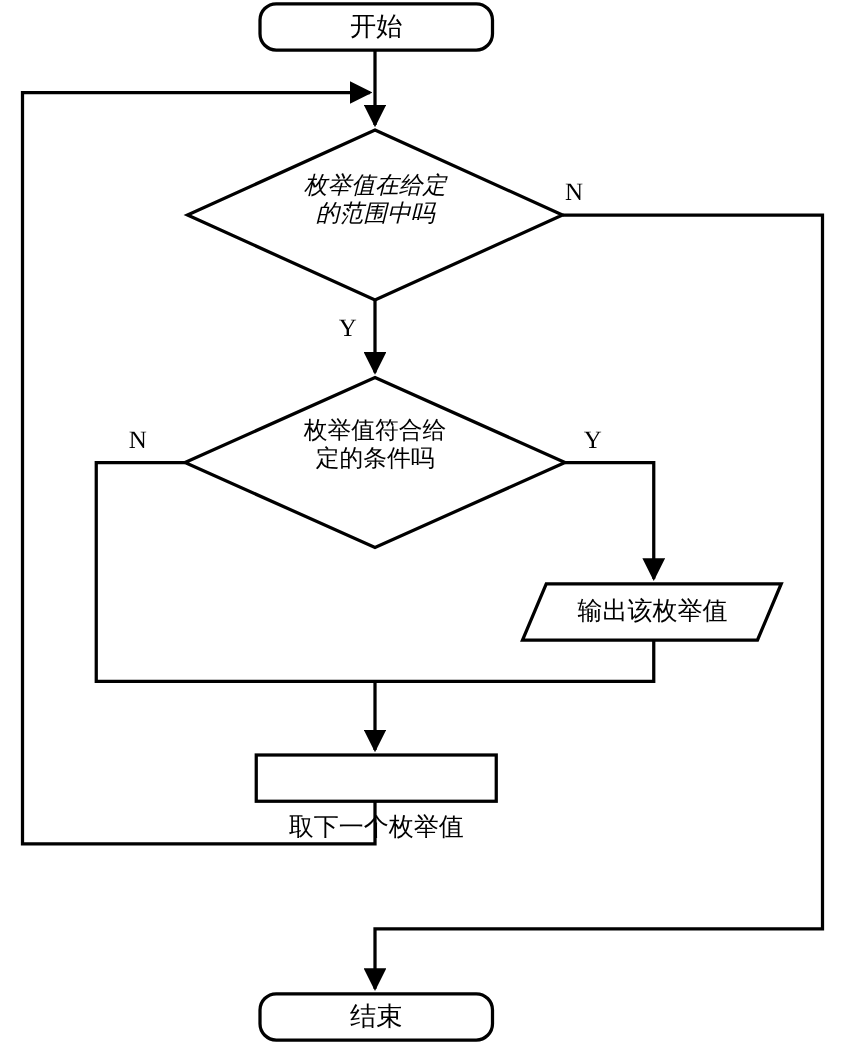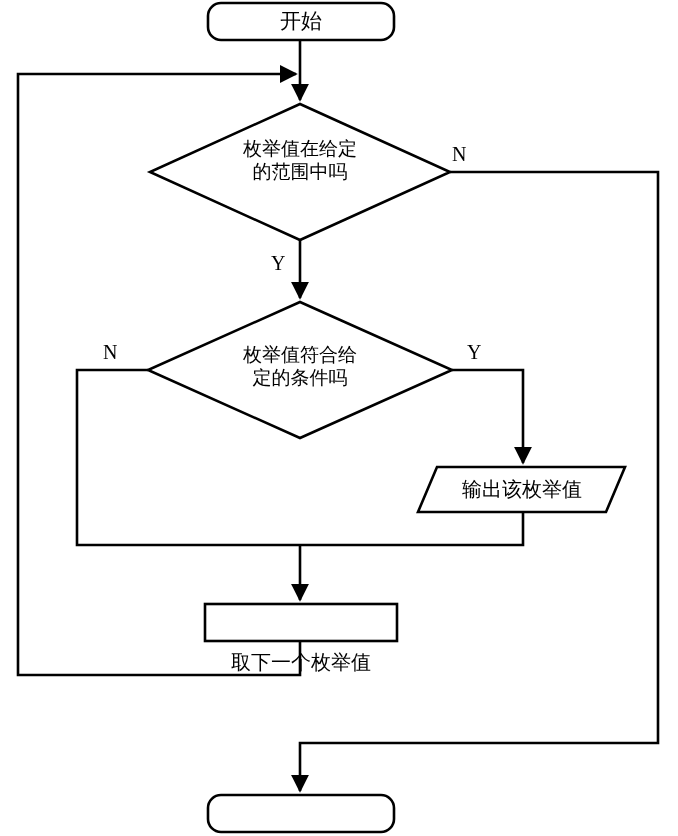--- a/index.html
+++ b/index.html
@@ -90,30 +90,31 @@
 
       <path d="M 300 545 L 300 600" marker-end="url(#arrow)"></path>
 
       <path d="M 300 641 L 300 675 L 18 675 L 18 74 L 296 74" marker-end="url(#arrow)"></path>
 
     </g>
   </svg>
 
   <div class="node-label lbl-terminator" style="left:208px; top:3px; width:186px; height:37px;">开始</div>
 
-  <div class="node-label lbl-decision" style="left:180px; top:134px; width:240px; height:52px;">枚举值在给定
+  <div class="node-label lbl-decision" style="left:180px; top:134px; width:240px; height:52px;font-style:italic;">枚举值在给定
 的范围中吗</div>
 
-  <div class="node-label lbl-decision" style="left:180px; top:340px; width:240px; height:52px;">枚举值符合给
+  <div class="node-label lbl-decision" style="left:180px; top:330px; width:240px; height:52px;">枚举值符合给
 定的条件吗</div>
 
   <div class="node-label lbl-io" style="left:428px; top:467px; width:188px; height:45px;">输出该枚举值</div>
 
   <div class="node-label lbl-process" style="left:205px; top:604px; width:192px; height:37px;margin-top:40px;">取下一个枚举值</div>
 
+  <div class="node-label lbl-terminator" style="left:208px; top:795px; width:186px; height:37px;">结束</div>
 
   <div class="edge-label" style="left:452px; top:143px;">N</div>
 
   <div class="edge-label" style="left:271px; top:252px;">Y</div>
 
   <div class="edge-label" style="left:103px; top:341px;">N</div>
 
   <div class="edge-label" style="left:467px; top:341px;">Y</div>
 
 </div>

